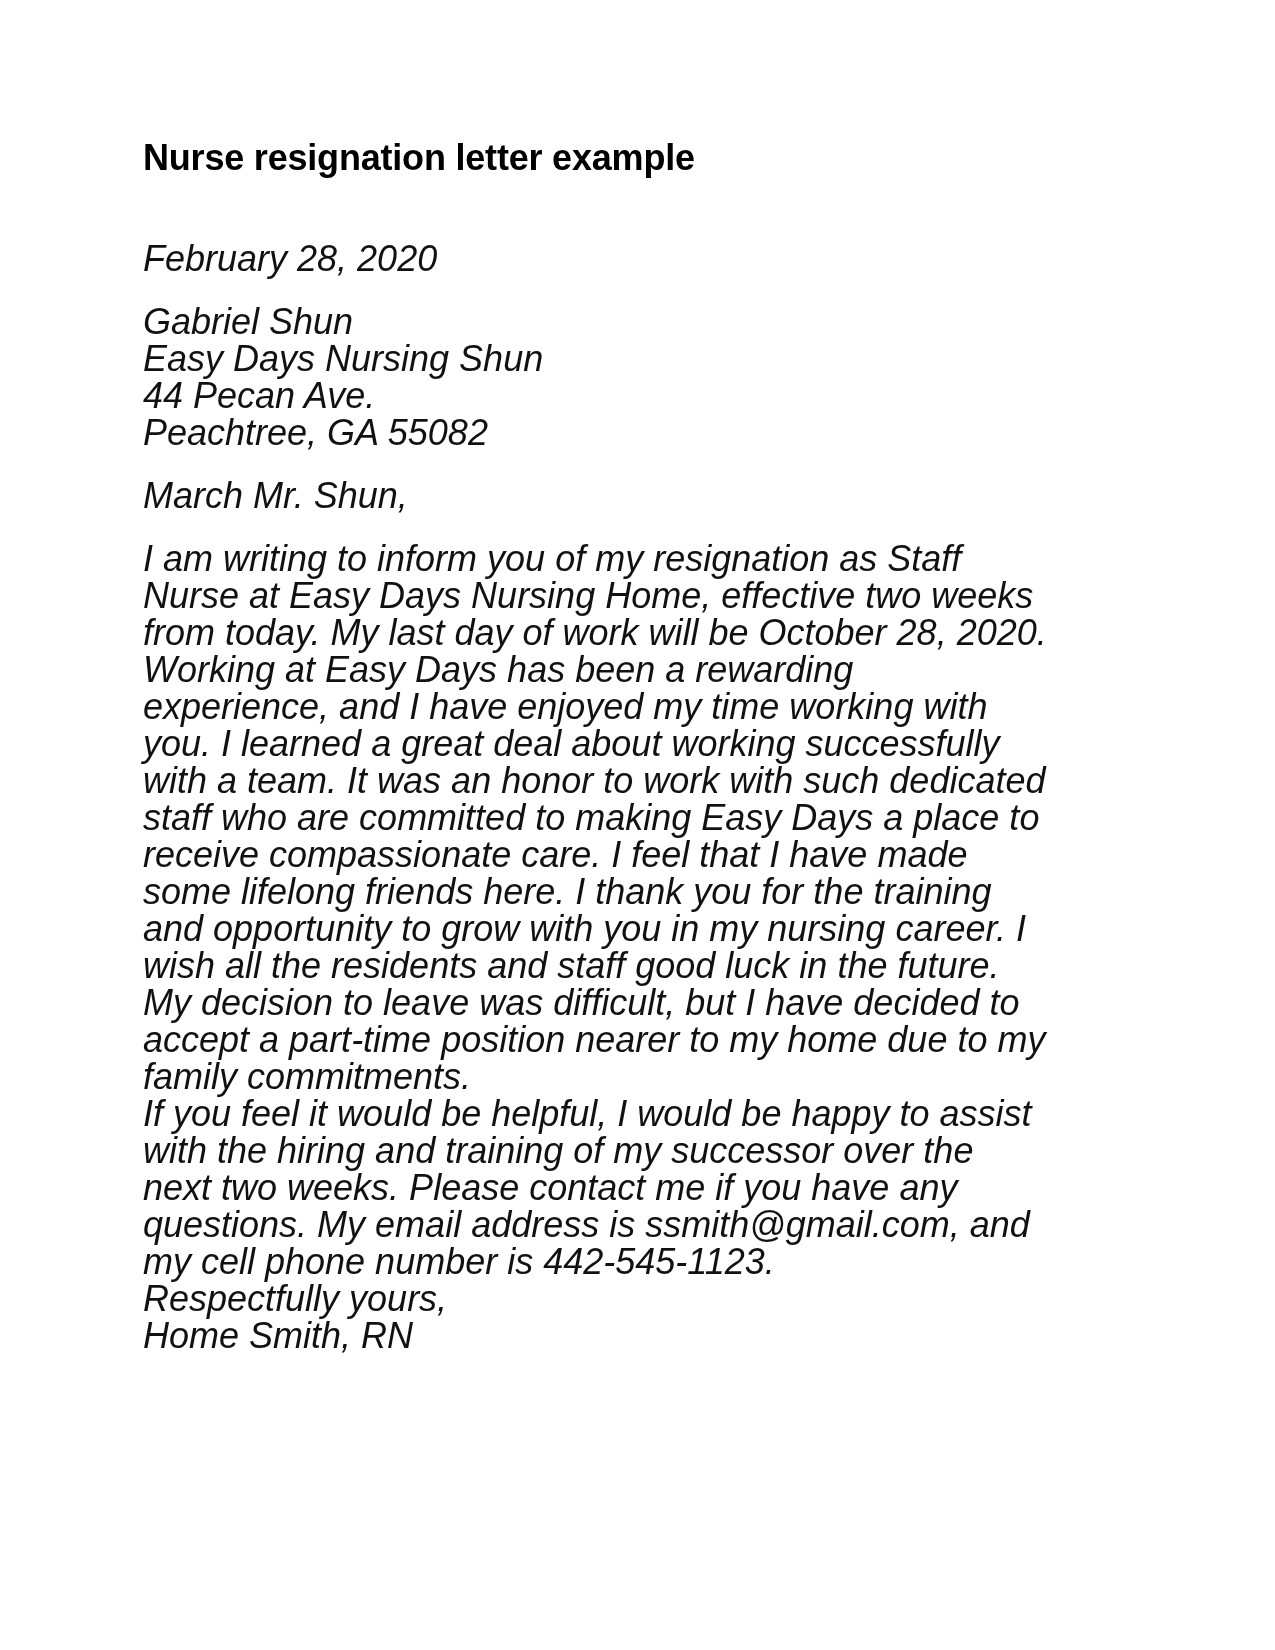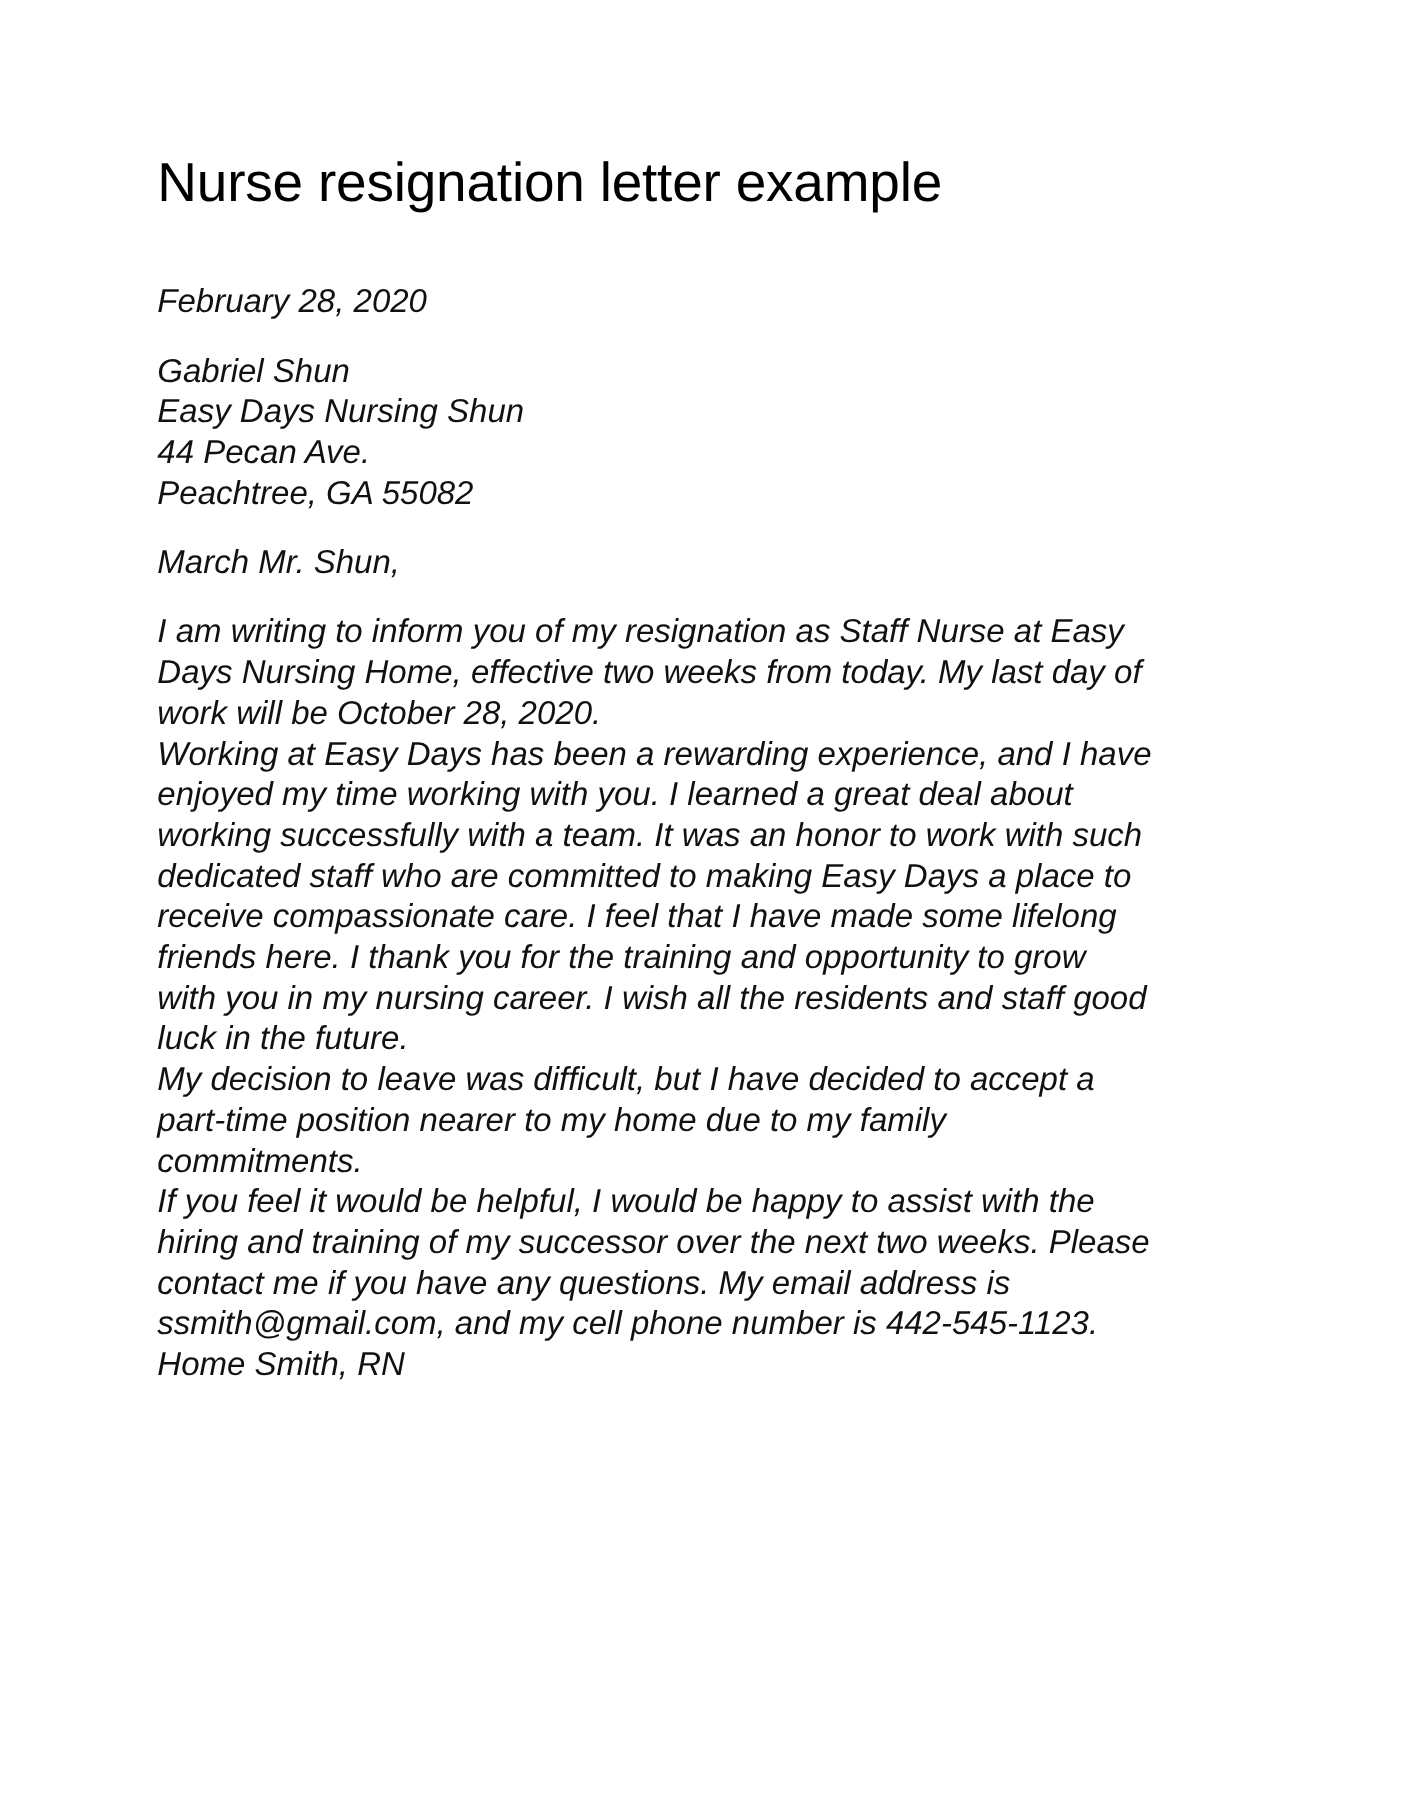--- a/index.html
+++ b/index.html
@@ -19,33 +19,33 @@
 
   .content {
     position: absolute;
     left: 143px;
     top: 138px;
     width: 905px;
   }
 
   .doc-title {
     font-family: "Liberation Sans", sans-serif;
-    font-weight: normal;
-    font-size: 50px;
+    font-weight: bold;
+    font-size: 36px;
     line-height: 1.12;
     color: #000000;
     letter-spacing: -0.2px;
     margin: 0 0 62px 0;
     white-space: nowrap;
   }
 
   .letter-body {
     font-family: "Liberation Sans", sans-serif;
     font-style: italic;
-    font-size: 30px;
+    font-size: 36px;
     line-height: 37px;
     color: #111111;
   }
 
   .block {
     margin: 0 0 26px 0;
   }
 
   .block:last-child {
     margin-bottom: 0;
@@ -89,18 +89,19 @@
 
       <p class="para block">I am writing to inform you of my resignation as Staff Nurse at Easy Days Nursing Home, effective two weeks from today. My last day of work will be October 28, 2020.</p>
 
       <p class="para block">Working at Easy Days has been a rewarding experience, and I have enjoyed my time working with you. I learned a great deal about working successfully with a team. It was an honor to work with such dedicated staff who are committed to making Easy Days a place to receive compassionate care. I feel that I have made some lifelong friends here. I thank you for the training and opportunity to grow with you in my nursing career. I wish all the residents and staff good luck in the future.</p>
 
       <p class="para block">My decision to leave was difficult, but I have decided to accept a part-time position nearer to my home due to my family commitments.</p>
 
       <p class="para block">If you feel it would be helpful, I would be happy to assist with the hiring and training of my successor over the next two weeks. Please contact me if you have any questions. My email address is ssmith@gmail.com, and my cell phone number is 442-545-1123.</p>
 
       <div class="block">
+        <span class="line">Respectfully yours,</span>
         <span class="line">Home Smith, RN</span>
       </div>
 
     </div>
   </div>
 </div>
 
 </body></html>

